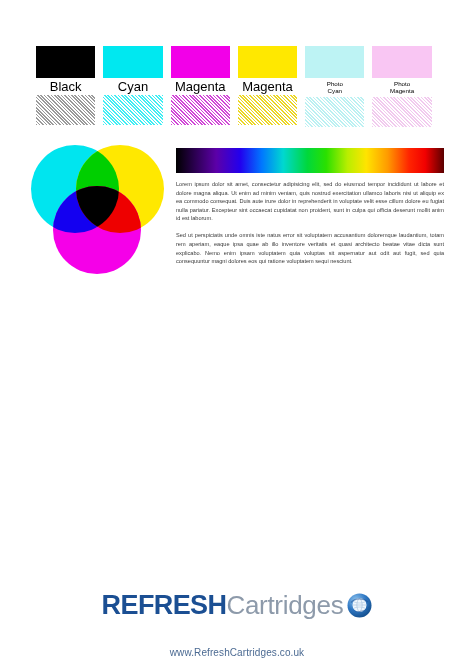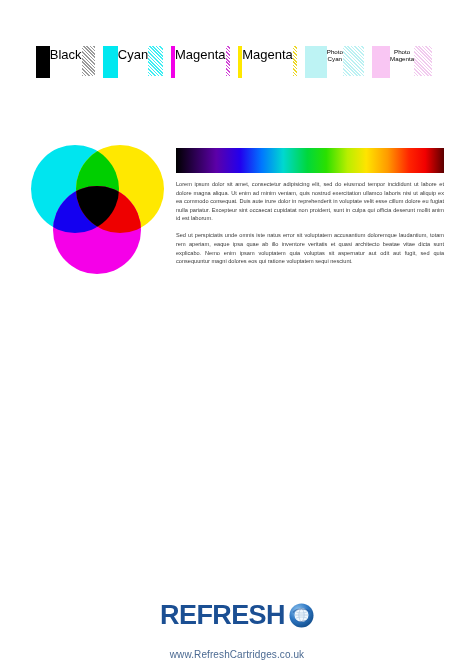--- a/index.html
+++ b/index.html
@@ -27,21 +27,21 @@
     position: absolute;
     left: 36px;
     top: 46px;
     width: 404px;
     display: flex;
     gap: 0px;
   }
   .swatch-col {
     width: 67.3px;
     display: flex;
-    flex-direction: row;
+    flex-direction: column;
     align-items: stretch;
     padding-right: 8px;
     box-sizing: border-box;
   }
   .swatch-solid {
     height: 32px;
     width: 100%;
   }
   .swatch-label {
     height: 17px;
@@ -124,21 +124,22 @@
   
   .footer {
     position: absolute;
     left: 0;
     right: 0;
     top: 600px;
     height: 58px;
     display: flex;
     flex-direction: column;
     align-items: center;
-    justify-content: flex-start;
+    justify-content: flex-end;
+    gap: 8px;
   }
   .logo-row {
     display: flex;
     align-items: center;
     justify-content: center;
     gap: 0px;
   }
   .logo-refresh {
     font-size: 27px;
     font-weight: bold;
@@ -263,20 +264,21 @@
   <div class="spectrum" id="spectrum-bar" style="background: linear-gradient(to right, rgb(0, 0, 0) 0%, rgb(43, 0, 80) 7%, rgb(92, 0, 168) 15%, rgb(34, 0, 238) 24%, rgb(0, 119, 255) 32%, rgb(0, 216, 208) 40%, rgb(0, 216, 60) 49%, rgb(42, 224, 0) 56%, rgb(185, 238, 0) 64%, rgb(255, 228, 0) 71%, rgb(255, 154, 0) 79%, rgb(255, 36, 0) 87%, rgb(242, 0, 0) 93%, rgb(90, 0, 0) 100%);"></div>
 
   <div class="copy">
     <p>Lorem ipsum dolor sit amet, consectetur adipisicing elit, sed do eiusmod tempor incididunt ut labore et dolore magna aliqua. Ut enim ad minim veniam, quis nostrud exercitation ullamco laboris nisi ut aliquip ex ea commodo consequat. Duis aute irure dolor in reprehenderit in voluptate velit esse cillum dolore eu fugiat nulla pariatur. Excepteur sint occaecat cupidatat non proident, sunt in culpa qui officia deserunt mollit anim id est laborum.</p>
     <p>Sed ut perspiciatis unde omnis iste natus error sit voluptatem accusantium doloremque laudantium, totam rem aperiam, eaque ipsa quae ab illo inventore veritatis et quasi architecto beatae vitae dicta sunt explicabo. Nemo enim ipsam voluptatem quia voluptas sit aspernatur aut odit aut fugit, sed quia consequuntur magni dolores eos qui ratione voluptatem sequi nesciunt.</p>
   </div>
 
   <div class="footer">
     <div class="logo-row">
       <span class="logo-refresh">REFRESH</span>
+      <span class="logo-cartridges">Cartridges</span>
       <span class="logo-globe">
         <svg width="25" height="25" viewBox="0 0 50 50">
           <defs>
             <radialGradient id="gshine" cx="35%" cy="28%" r="75%">
               <stop offset="0%" stop-color="#8fc4ef"></stop>
               <stop offset="55%" stop-color="#2f78c4"></stop>
               <stop offset="100%" stop-color="#14508f"></stop>
             </radialGradient>
           </defs>
           <circle cx="25" cy="25" r="24" fill="url(#gshine)"></circle>

